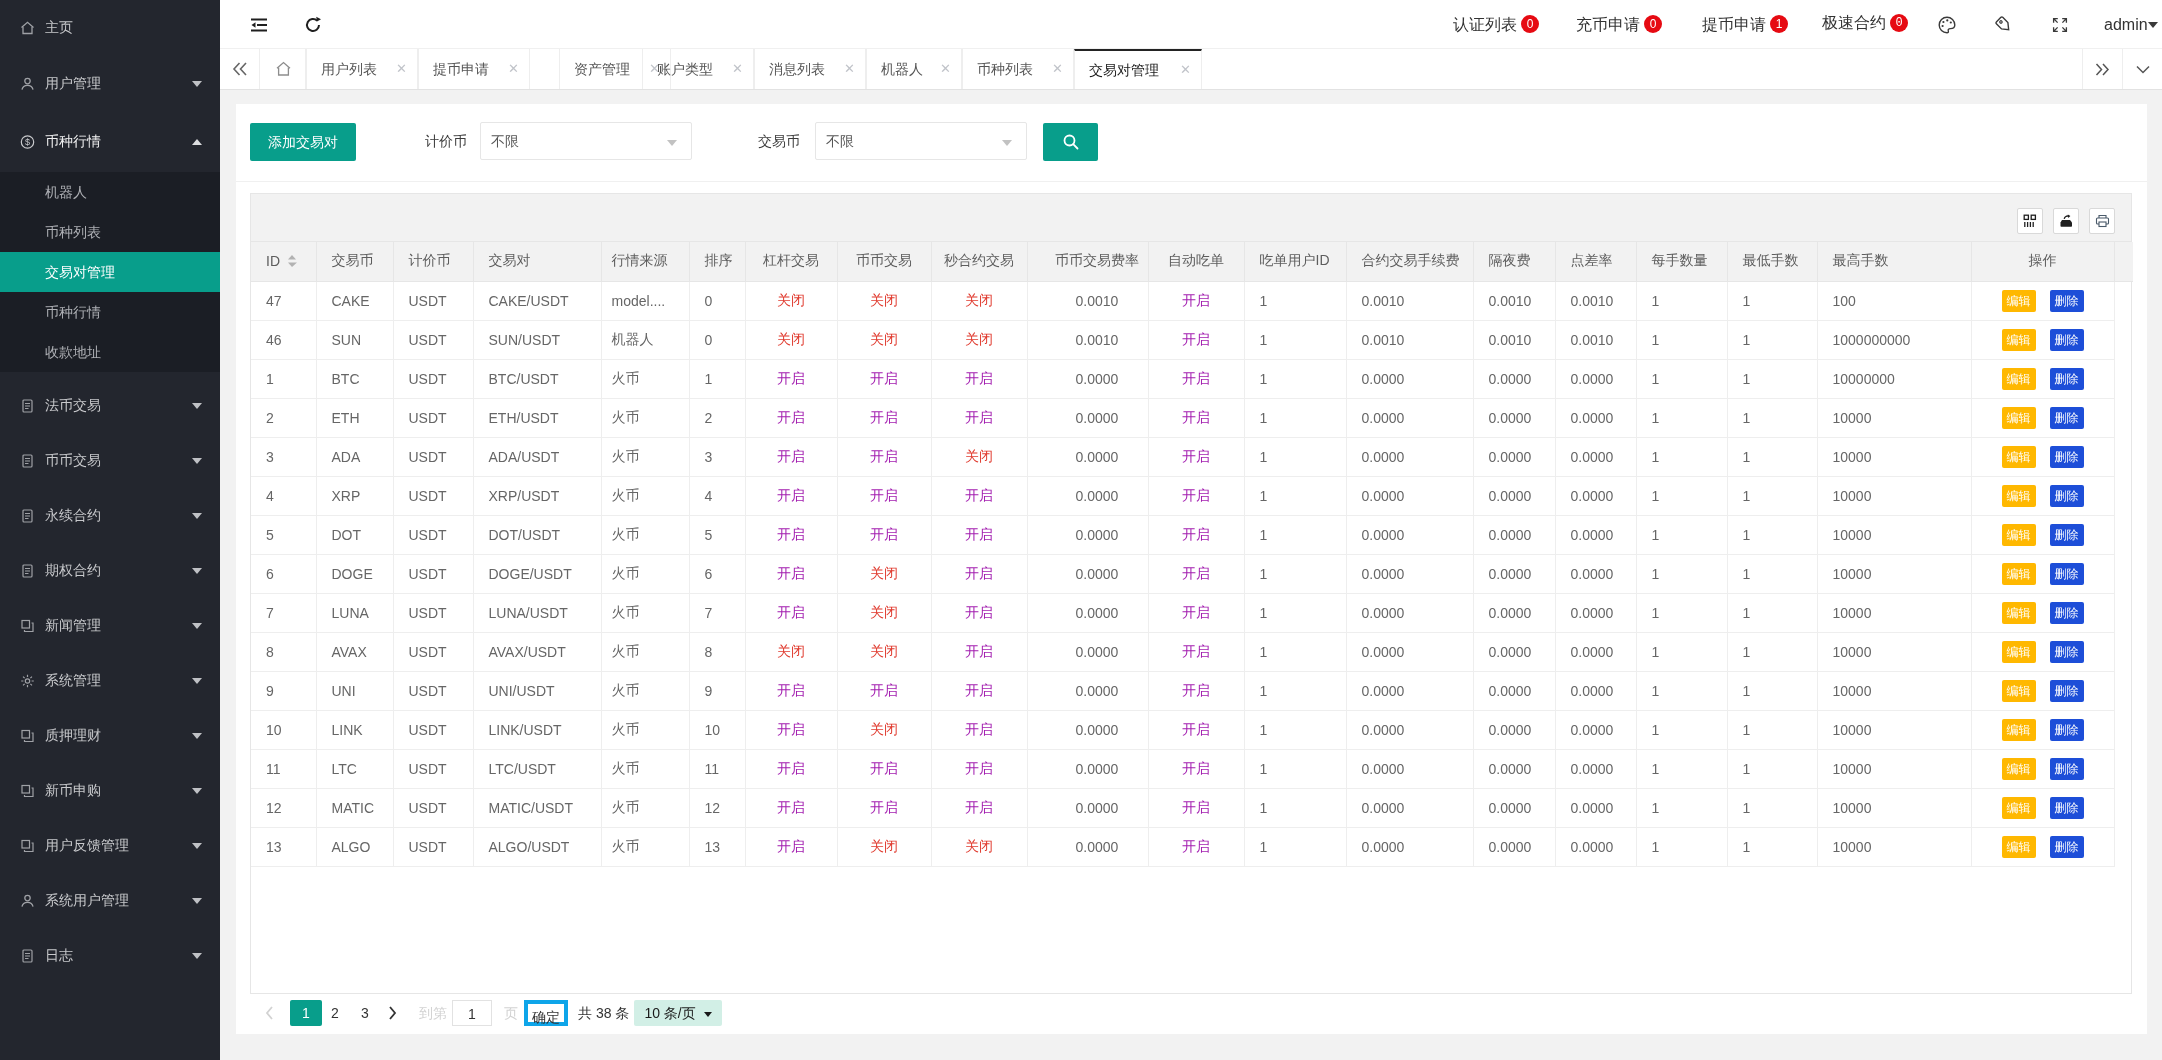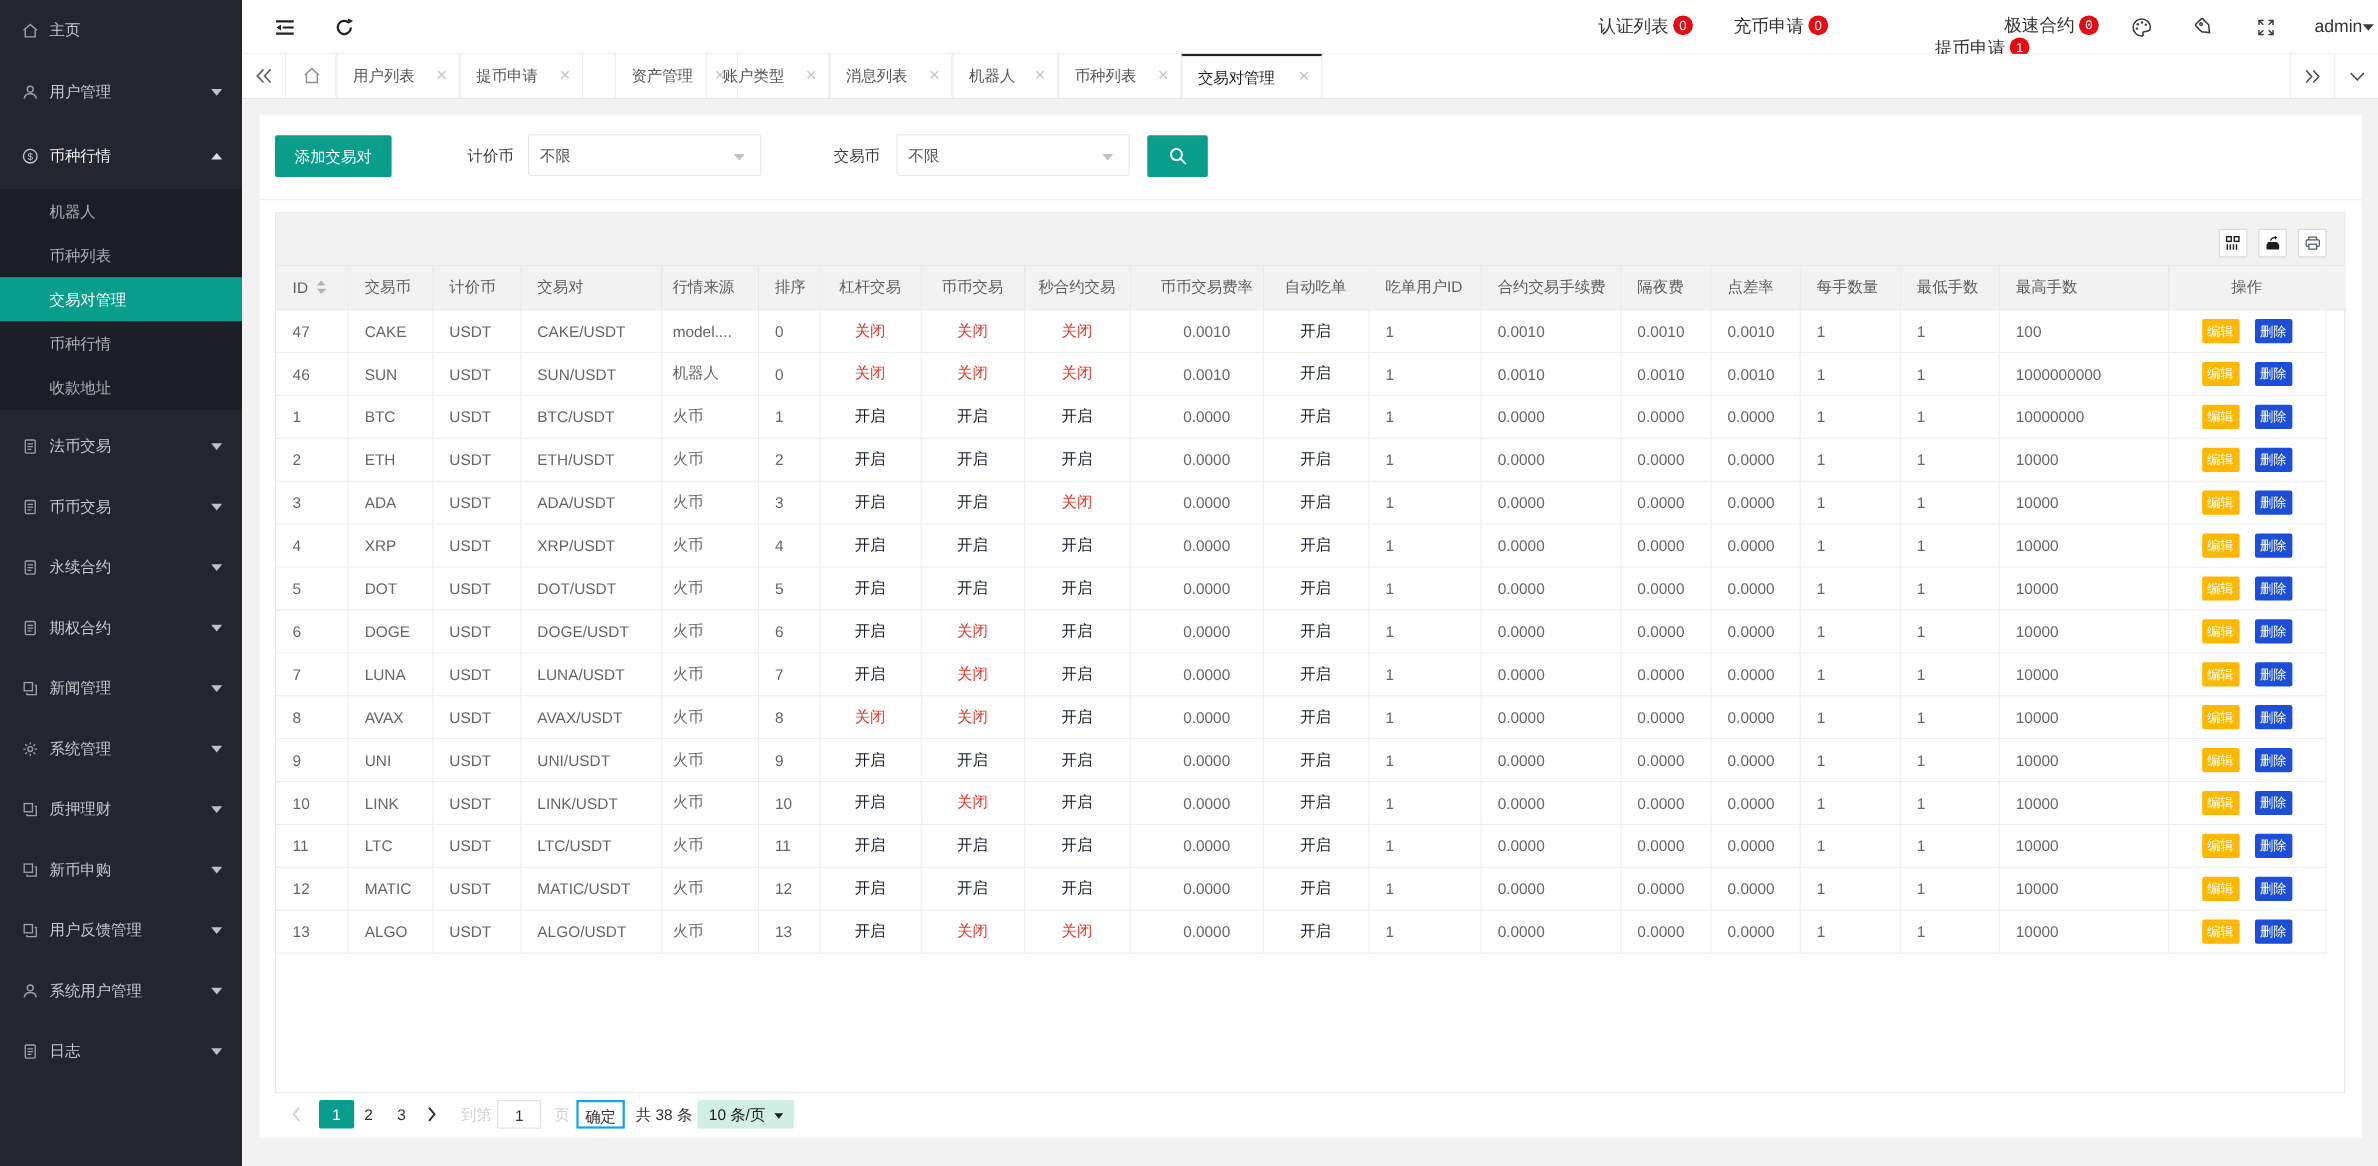--- a/index.html
+++ b/index.html
@@ -45,21 +45,21 @@
 .tview { position:absolute; left:250px; top:193px; width:1882px; height:801px; border:1px solid #e6e6e6; background:#fff; }
 .toolbar { position:absolute; left:0; top:0; width:1880px; height:48px; background:#f2f2f2; border-bottom:1px solid #e6e6e6; }
 .tool-btn { position:absolute; top:14px; width:26px; height:26px; background:#fff; border:1px solid #d9d9d9; border-radius:2px; display:flex; align-items:center; justify-content:center; }
 table.grid { border-collapse:collapse; table-layout:fixed; width:1880px; font-size:14px; color:#666; position:absolute; left:0; top:48px; }
 table.grid th { background:#f2f2f2; font-weight:normal; color:#5d5d5d; border-right:1px solid #e6e6e6; border-bottom:1px solid #e6e6e6; height:39px; text-align:left; padding-left:15px; white-space:nowrap; overflow:hidden; }
 table.grid td { border-right:1px solid #eeeeee; border-bottom:1px solid #eeeeee; height:39px; text-align:left; padding-left:15px; white-space:nowrap; overflow:hidden; }
 table.grid th.c, table.grid td.c { text-align:center; padding-left:0; }
 table.grid th:nth-child(5), table.grid td:nth-child(5) { padding-left:10px; }
 table.grid th:nth-child(10), table.grid td:nth-child(10) { padding-left:19px;text-align:center; }
 table.grid th:last-child, table.grid td:last-child { border-right:none; }
-.on { color:#0f172a; }
+.on { color:#a21caf; }
 .off { color:#e03a2e; }
 .bedit { display:inline-block; width:34px; height:22px; line-height:22px; background:#ffb800; color:#fff; font-size:12px; border-radius:2px; text-align:center; }
 .bdel { display:inline-block; width:34px; height:22px; line-height:22px; background:#1d4ed8; color:#fff; font-size:12px; border-radius:2px; text-align:center; margin-left:14px; }
 
 
 .pgbar { position:absolute; left:236px; top:994px; width:1911px; height:40px; background:#fff; }
 .pg { position:absolute; top:6px; height:26px; line-height:26px; font-size:14px; }
 </style>
 </head>
 <body>
@@ -207,21 +207,21 @@
       </svg>
     </div>
 <div class="nav-ico" style="left:82px; width:22px;">
       <svg width="18" height="18" viewBox="0 0 18 18">
         <path d="M15 9a6 6 0 1 1-1.8-4.3" fill="none" stroke="#1f1f1f" stroke-width="2"></path>
         <path d="M12.2 0.8 13 5.4 17 3.2z" fill="#1f1f1f"></path>
       </svg>
     </div>
 <div class="nitem" style="left:1233px;">认证列表<span class="badge">0</span></div>
 <div class="nitem" style="left:1356px;">充币申请<span class="badge">0</span></div>
-<div class="nitem" style="left:1539px;margin-top:20px;">提币申请<span class="badge">1</span></div>
+<div class="nitem" style="left:1482px;">提币申请<span class="badge">1</span></div>
 <div class="nitem" style="left:1602px;font-family:Liberation Mono, monospace;">极速合约<span class="badge">0</span></div>
 <div class="nav-ico" style="left:1716px; width:22px;">
       <svg width="20" height="20" viewBox="0 0 20 20">
         <path d="M10 2.2a7.8 7.8 0 1 0 0 15.6c1.2 0 1.6-.8 1.3-1.7-.3-.9-.4-1.9.7-2.3 1.4-.5 5.8.9 5.8-3.8C17.8 5.6 14.3 2.2 10 2.2z" fill="none" stroke="#3a3a3a" stroke-width="1.4"></path>
         <circle cx="6.4" cy="7" r="1.1" fill="#3a3a3a"></circle>
         <circle cx="10.3" cy="5.4" r="1.1" fill="#3a3a3a"></circle>
         <circle cx="13.8" cy="7.5" r="1.1" fill="#3a3a3a"></circle>
         <circle cx="5.6" cy="11" r="1.1" fill="#3a3a3a"></circle>
       </svg>
     </div>
@@ -742,16 +742,16 @@
       </svg></div>
 <div class="pg" style="left:54px; width:32px; background:#089e8b; color:#fff; text-align:center; border-radius:2px;">1</div>
 <div class="pg" style="left:84px; width:30px; color:#333; text-align:center;">2</div>
 <div class="pg" style="left:114px; width:30px; color:#333; text-align:center;">3</div>
 <div class="pg" style="left:152px;"><svg width="10" height="26" viewBox="0 0 10 26">
         <path d="M2 7l5 6-5 6" fill="none" stroke="#333" stroke-width="1.8"></path>
       </svg></div>
 <div class="pg" style="left:183px; color:#d2d2d2;">到第</div>
 <div class="pg" style="left:216px; width:40px; border:1px solid #e2e2e2; text-align:center; color:#333;">1</div>
 <div class="pg" style="left:268px; color:#d2d2d2;">页</div>
-<div class="pg" style="left:288px; width:44px; border:2px solid #0ea5e9; text-align:center; color:#333;">确定</div>
+<div class="pg" style="left:288px; width:44px; border:4px solid #0ea5e9; text-align:center; color:#333;">确定</div>
 <div class="pg" style="left:342px; color:#333;">共 38 条</div>
 <div class="pg" style="left:398px; width:88px; background:#d2efe6; text-align:center; color:#1a1a1a; border-radius:2px;">10 条/页 <span style="display:inline-block;width:0;height:0;border-left:4px solid transparent;border-right:4px solid transparent;border-top:5px solid #1a1a1a;vertical-align:1px;margin-left:4px;"></span></div>
   </div>
 
 </body></html>

